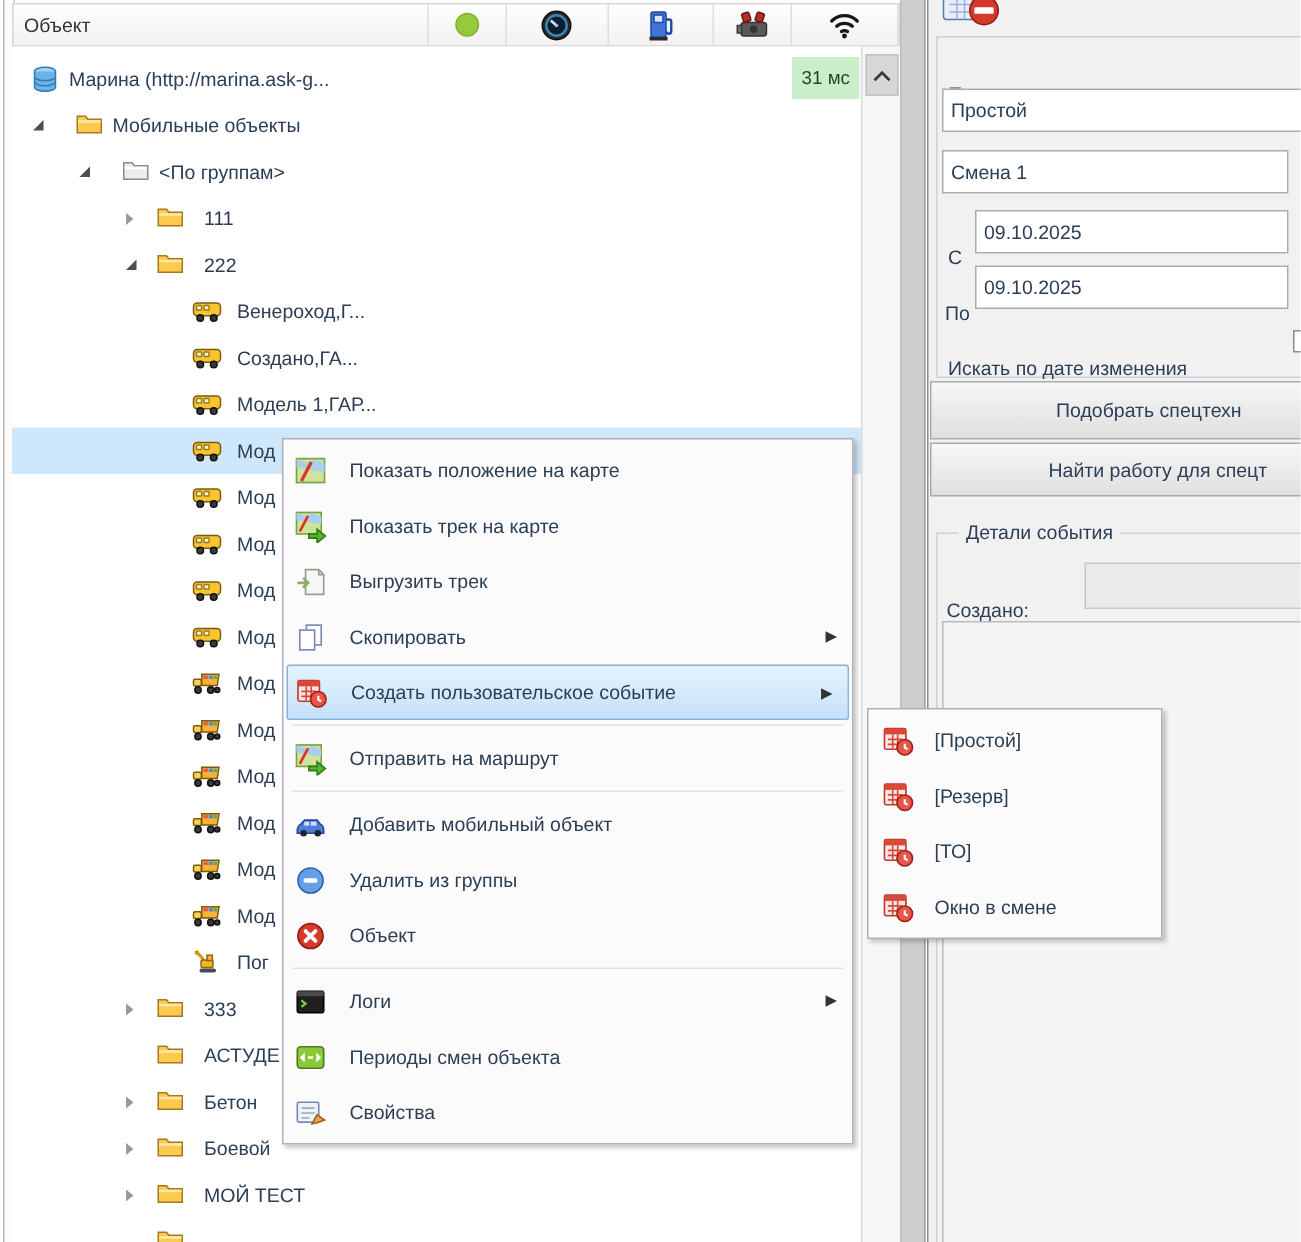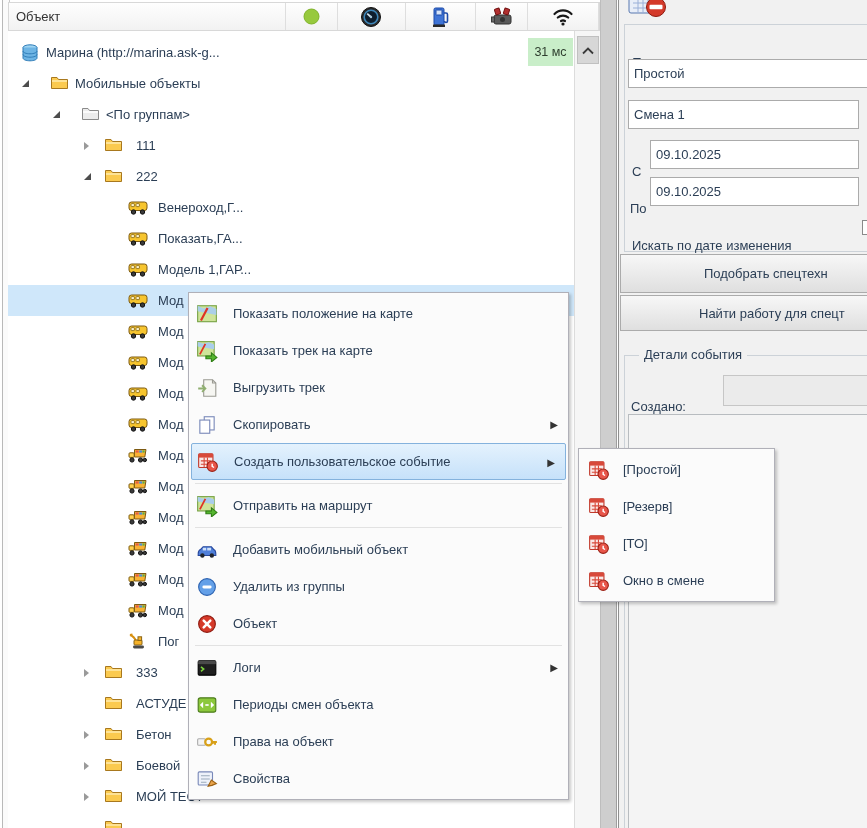--- a/index.html
+++ b/index.html
@@ -55,21 +55,21 @@
   
   .menu{position:absolute;background:#fbfbfb;border:1px solid #b0b0b8;box-shadow:2px 2px 3px rgba(0,0,0,.22);
         box-sizing:border-box;padding:2px 0;z-index:50;}
   .menu-item{position:relative;height:37px;display:flex;align-items:center;padding-left:7px;}
   .menu-item .mi-icon{width:22px;height:22px;margin-right:15px;line-height:0;flex:0 0 22px;}
   .menu-item .mi-label{white-space:nowrap;}
   .menu-item .mi-arrow{position:absolute;right:10px;top:0;line-height:37px;font-size:10px;color:#333;}
   .menu-item.hl{margin:0 2px;padding-left:5px;border:1px solid #84b2dd;border-radius:2px;
                 background:linear-gradient(#e4f2fd,#c6e1fa);box-sizing:border-box;height:37px;}
   .menu-sep{height:1px;background:#e2e2e2;margin:3px 6px;}
-  .submenu{z-index:60;}
+  .submenu{z-index:60;margin-top:24px;}
   .submenu .menu-item{padding-left:9px;}
   .submenu .mi-icon{margin-right:13px;}
 </style>
 </head>
 <body>
 
 <div class="stage">
   <div class="frame-left"></div>
 
   <div class="tree-header">
@@ -171,21 +171,21 @@
         <span class="t-label" style="left: 150px;">Венероход,Г...</span>
       </div>
       <div class="tree-row" style="top: 192px;">
         <span class="t-icon" style="left: 120px; top: 7px;"><svg width="20" height="17" viewBox="0 0 20 17">
             <rect x="1" y="3" width="18" height="8.5" rx="2.5" fill="#f7c52e" stroke="#7c5a12"></rect>
             <rect x="3" y="4.6" width="3.4" height="3" rx=".5" fill="#fdf3cf" stroke="#9a7a20"></rect>
             <rect x="8" y="4.6" width="3.4" height="3" rx=".5" fill="#fdf3cf" stroke="#9a7a20"></rect>
             <circle cx="5.5" cy="13" r="2.2" fill="#3a3a3a" stroke="#111"></circle>
             <circle cx="14.5" cy="13" r="2.2" fill="#3a3a3a" stroke="#111"></circle>
           </svg></span>
-        <span class="t-label" style="left: 150px;">Показать,ГА...</span>
+        <span class="t-label" style="left: 150px;">Создано,ГА...</span>
       </div>
       <div class="tree-row" style="top: 223px;">
         <span class="t-icon" style="left: 120px; top: 7px;"><svg width="20" height="17" viewBox="0 0 20 17">
             <rect x="1" y="3" width="18" height="8.5" rx="2.5" fill="#f7c52e" stroke="#7c5a12"></rect>
             <rect x="3" y="4.6" width="3.4" height="3" rx=".5" fill="#fdf3cf" stroke="#9a7a20"></rect>
             <rect x="8" y="4.6" width="3.4" height="3" rx=".5" fill="#fdf3cf" stroke="#9a7a20"></rect>
             <circle cx="5.5" cy="13" r="2.2" fill="#3a3a3a" stroke="#111"></circle>
             <circle cx="14.5" cy="13" r="2.2" fill="#3a3a3a" stroke="#111"></circle>
           </svg></span>
         <span class="t-label" style="left: 150px;">Модель 1,ГАР...</span>
@@ -518,28 +518,20 @@
       <div class="menu-item">
         <span class="mi-icon"><svg width="22" height="22" viewBox="0 0 20 20">
             <rect x="2" y="3.5" width="16" height="13" rx="2" fill="#8cc83c" stroke="#4c7c1c"></rect>
             <path d="M6.5 7l-3 3 3 3zM13.5 7l3 3-3 3z" fill="#ffffff"></path>
             <path d="M8.5 10h3" stroke="#ffffff" stroke-width="1.5"></path>
           </svg></span>
         <span class="mi-label">Периоды смен объекта</span>
       </div>
       <div class="menu-item">
         <span class="mi-icon"><svg width="22" height="22" viewBox="0 0 20 20">
-            <rect x="1.5" y="7" width="7" height="6" rx="1" fill="#f4f4f4" stroke="#aaaaaa"></rect>
-            <circle cx="11.5" cy="10" r="3.1" fill="none" stroke="#d8a018" stroke-width="2"></circle>
-            <path d="M14.3 10H19m-1.7 0v2.4m-2.1-2.4v1.8" stroke="#d8a018" stroke-width="1.8" fill="none"></path>
-          </svg></span>
-        <span class="mi-label">Права на объект</span>
-      </div>
-      <div class="menu-item">
-        <span class="mi-icon"><svg width="22" height="22" viewBox="0 0 20 20">
             <rect x="2" y="3.5" width="13" height="12" rx="1" fill="#eef2fa" stroke="#7888b8"></rect>
             <path d="M4.5 7h8M4.5 10h8M4.5 13h5" stroke="#9aaabb"></path>
             <path d="M11 16.5l3-5.5 4.5 3.2-4 1.6z" fill="#e8a24a" stroke="#9c6214"></path>
           </svg></span>
         <span class="mi-label">Свойства</span>
       </div>
     </div>
 
   <div class="menu submenu" style="left:578px;top:448px;width:197px" id="smenu">
       <div class="menu-item">

